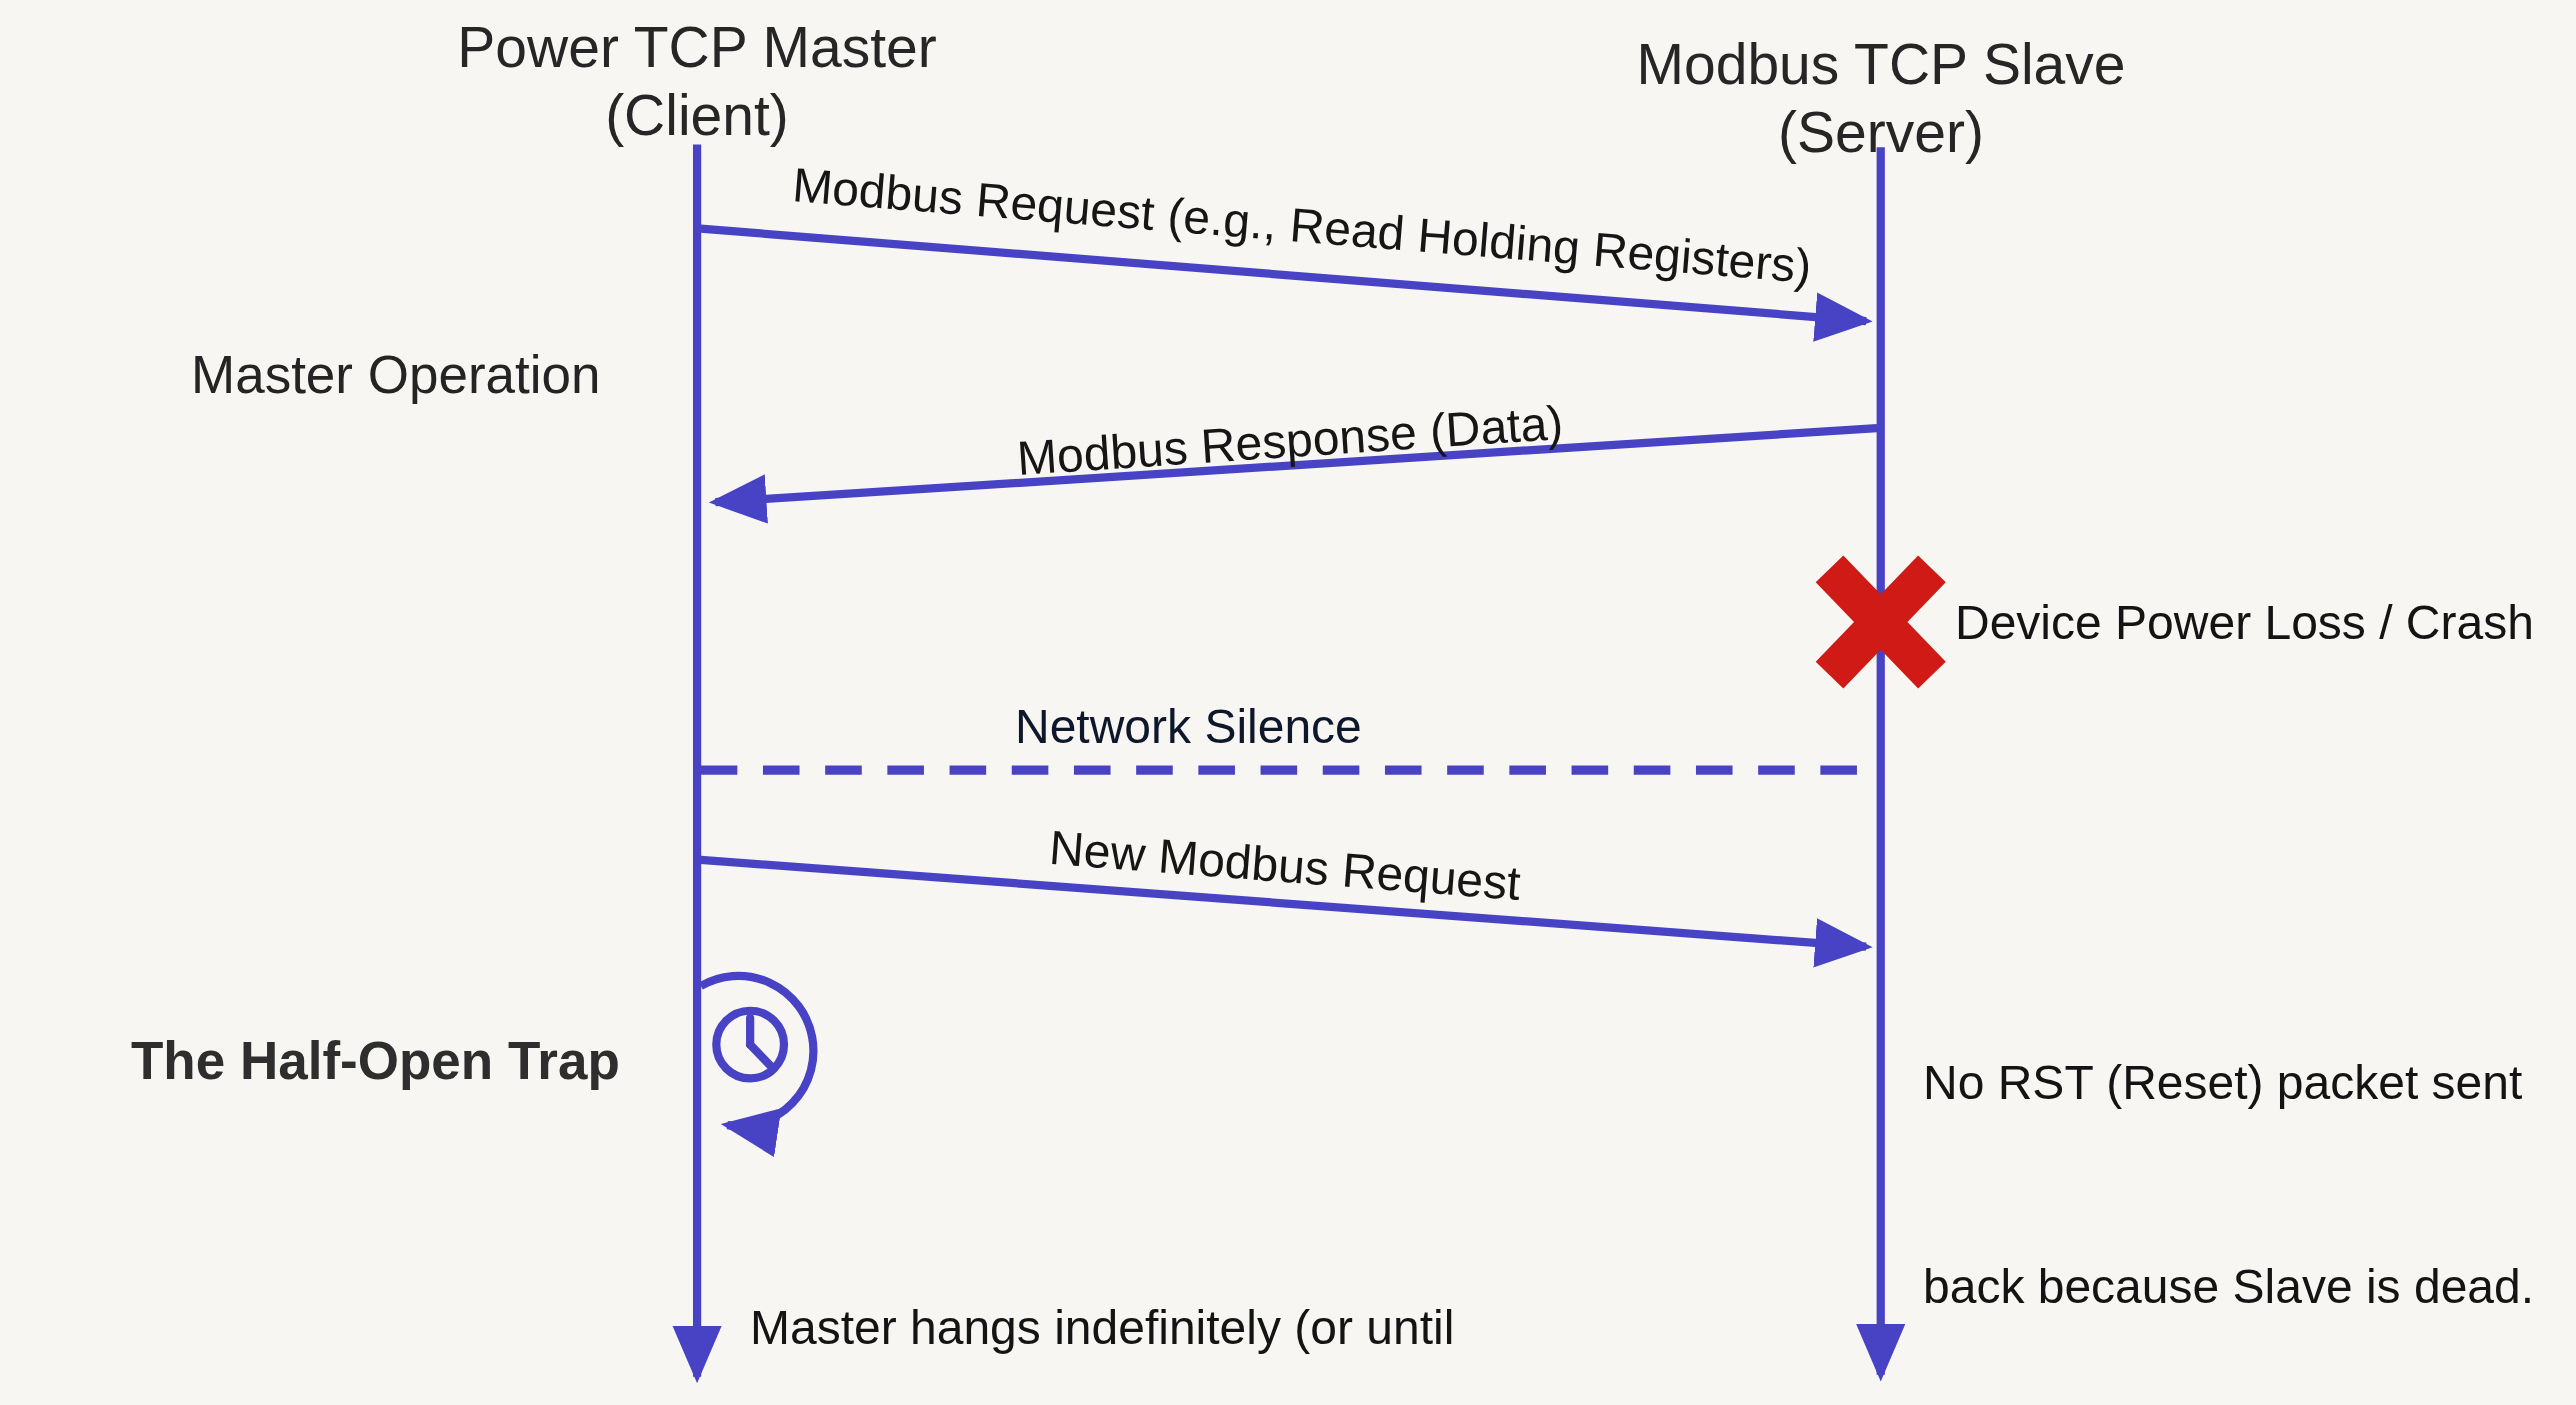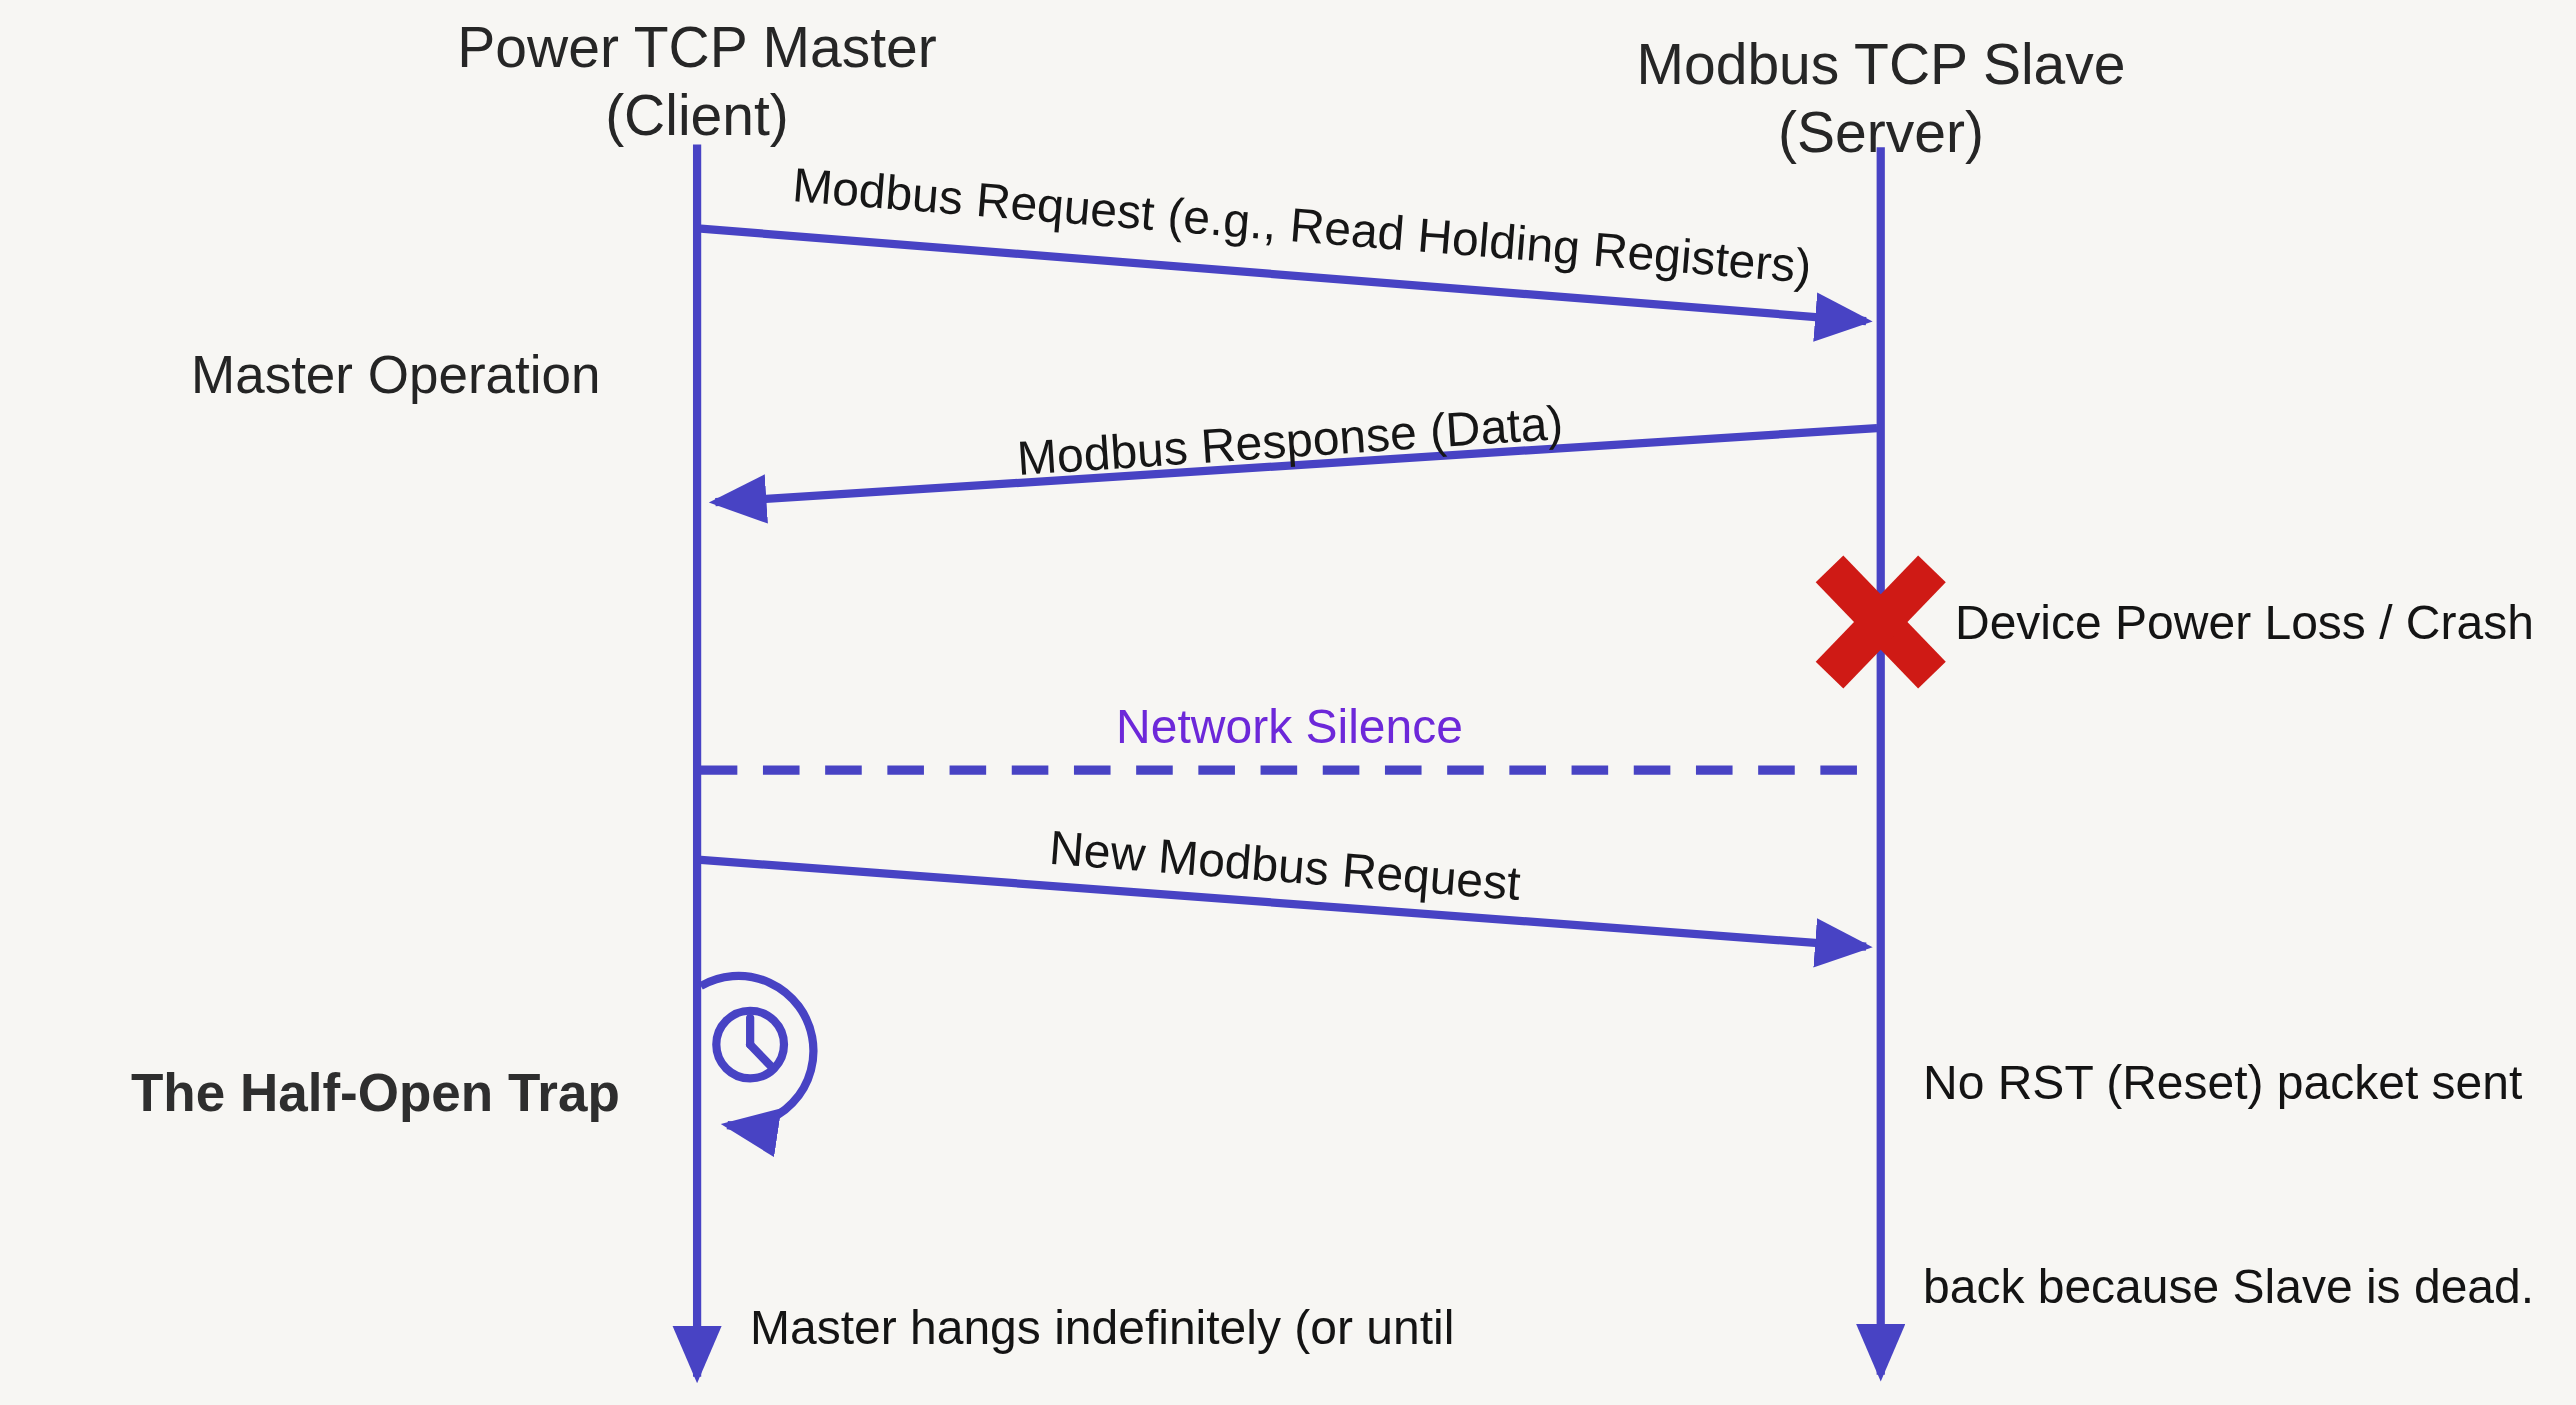--- a/index.html
+++ b/index.html
@@ -12,28 +12,28 @@
     position:relative;
   }
   .stage{position:absolute;left:0;top:0;width:2576px;height:1405px;}
   svg.layer{position:absolute;left:0;top:0;}
   .label{position:absolute;white-space:pre;color:#1b1b1b;}
   .actor-title{
     position:absolute;width:640px;text-align:center;
     font-size:57px;line-height:68px;color:#262626;font-weight:400;
   }
   .phase-label{font-size:53px;color:#242424;}
-  .phase-label.bold{font-weight:700;color:#2e2e2e;margin-top:32px;}
+  .phase-label.bold{font-weight:700;color:#2e2e2e;}
   .msg-label{
     position:absolute;text-align:center;font-size:48px;color:#161616;
   }
   .body-text{font-size:48px;line-height:60px;color:#141414;}
   .note-text{font-size:48px;line-height:68px;color:#141414;}
   .crash-text{font-size:48px;color:#141414;}
-  .silence-text{position:absolute;width:549px;text-align:center;font-size:48px;color:#6d28d9;}
+  .silence-text{position:absolute;width:549px;text-align:left;font-size:48px;color:#0f172a;}
 </style>
 </head>
 <body>
 
 <div class="stage">
 
   <svg class="layer" width="2576" height="1405" viewBox="0 0 2816 1536">
     <defs>
       <marker id="arrowBlue" markerUnits="strokeWidth" markerWidth="8" markerHeight="7" refX="6.2" refY="3" orient="auto">
         <path d="M0,0 L7,3 L0,6 Z" fill="#4843c4"></path>

